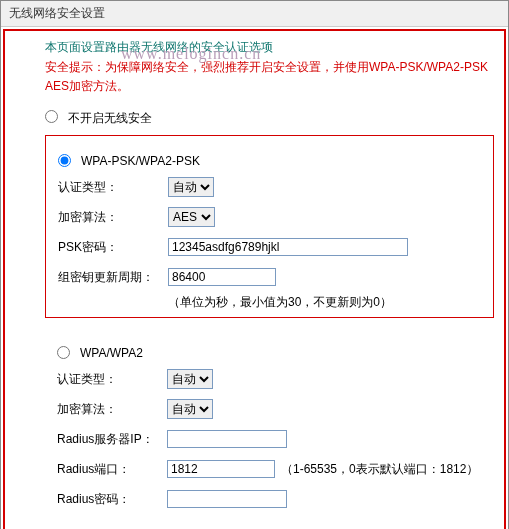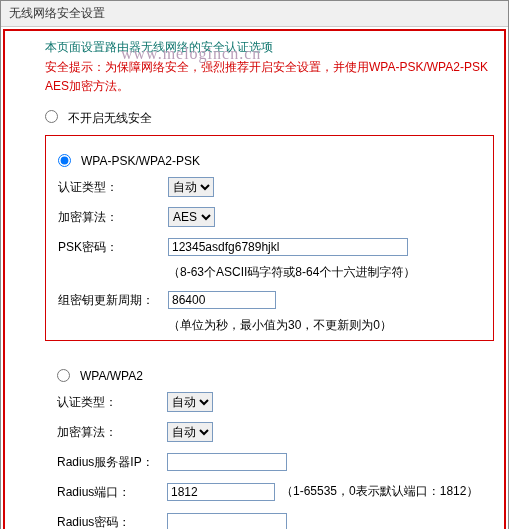--- a/index.html
+++ b/index.html
@@ -69,21 +69,21 @@
     align-items: center;
     margin: 8px 0;
     min-height: 22px;
   }
   .form-label {
     width: 110px;
     flex-shrink: 0;
   }
   .form-field {
     display: flex;
-    align-items: flex-start;
+    align-items: flex-end;
     gap: 6px;
     flex-wrap: wrap;
   }
   .hint {
     color: #000;
     margin-left: 110px;
     margin-top: -2px;
     margin-bottom: 6px;
   }
   select {
@@ -143,21 +143,20 @@
           </select>
         </div>
       </div>
 
       <div class="form-row">
         <div class="form-label">PSK密码：</div>
         <div class="form-field">
           <input type="text" class="psk-input" value="12345asdfg6789hjkl" style="">
         </div>
       </div>
-      <div class="hint">（8-63个ASCII码字符或8-64个十六进制字符）</div>
 
       <div class="form-row">
         <div class="form-label">组密钥更新周期：</div>
         <div class="form-field">
           <input type="text" class="short-input" value="86400" style="">
         </div>
       </div>
       <div class="hint">（单位为秒，最小值为30，不更新则为0）</div>
     </div>
 

